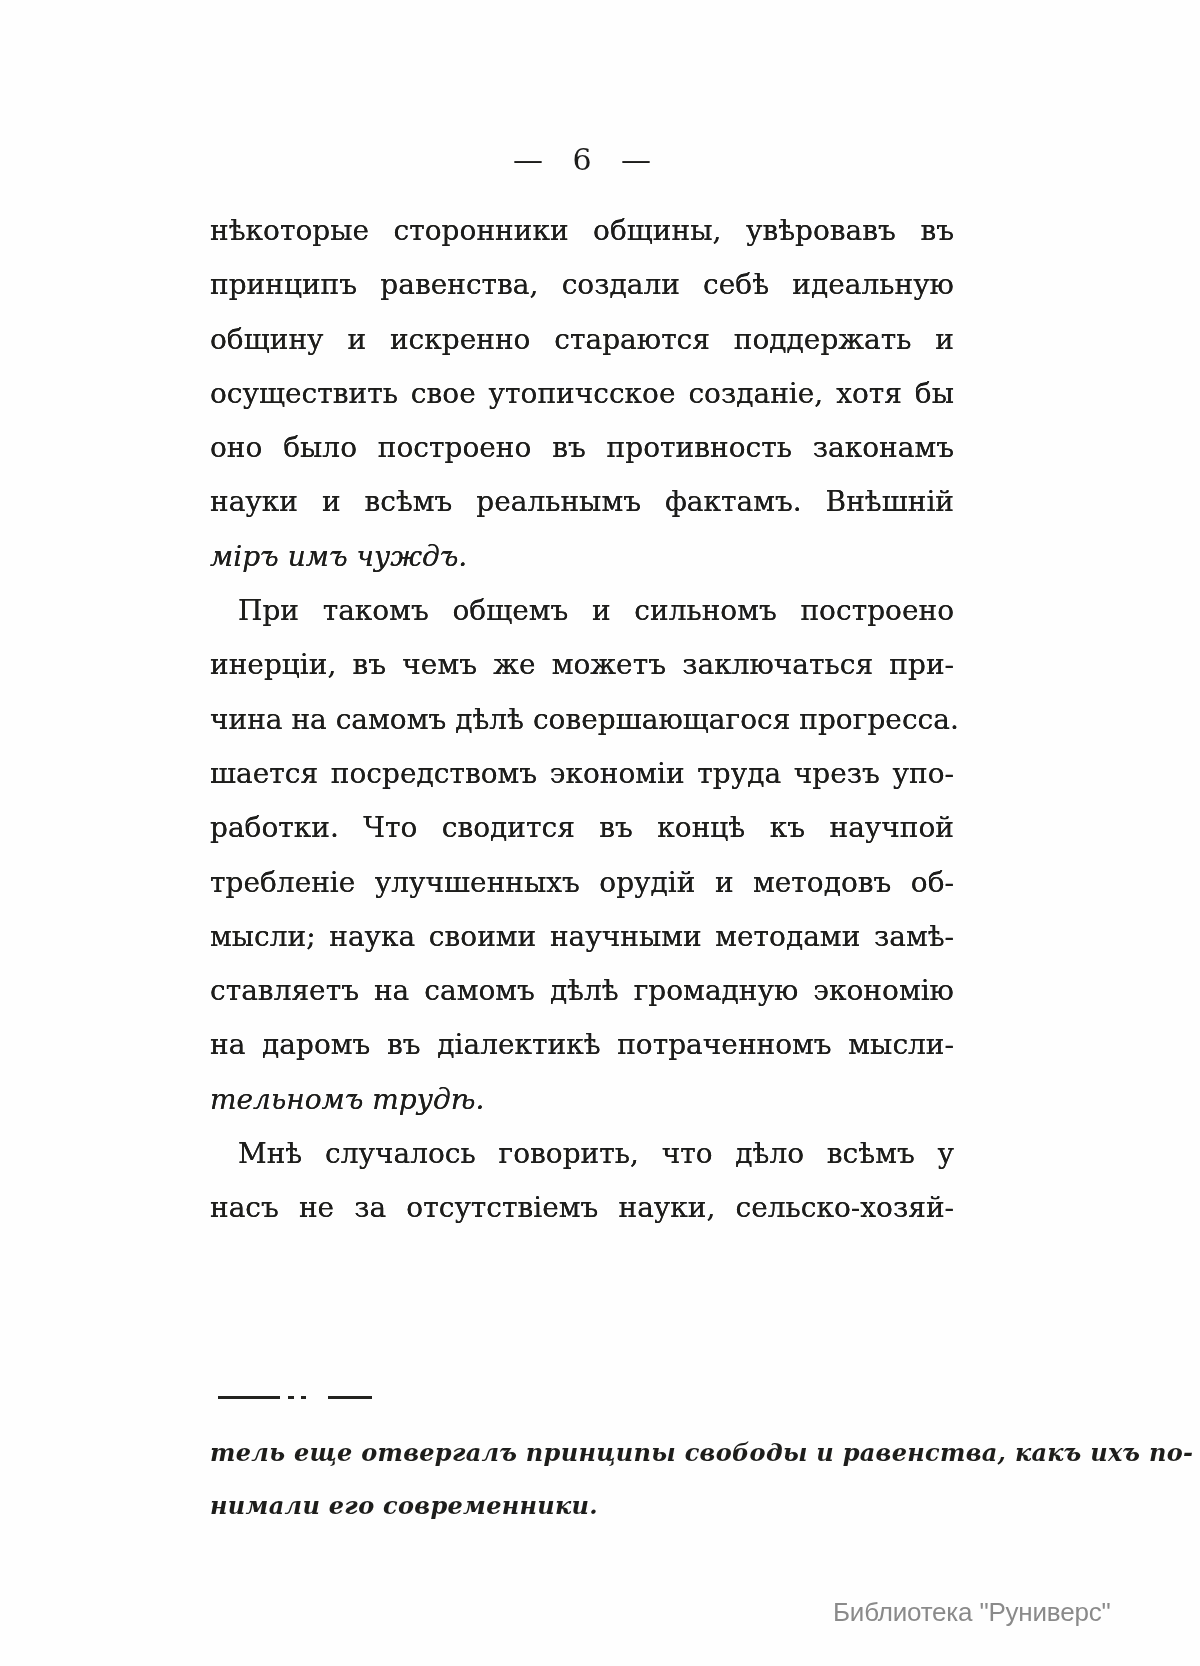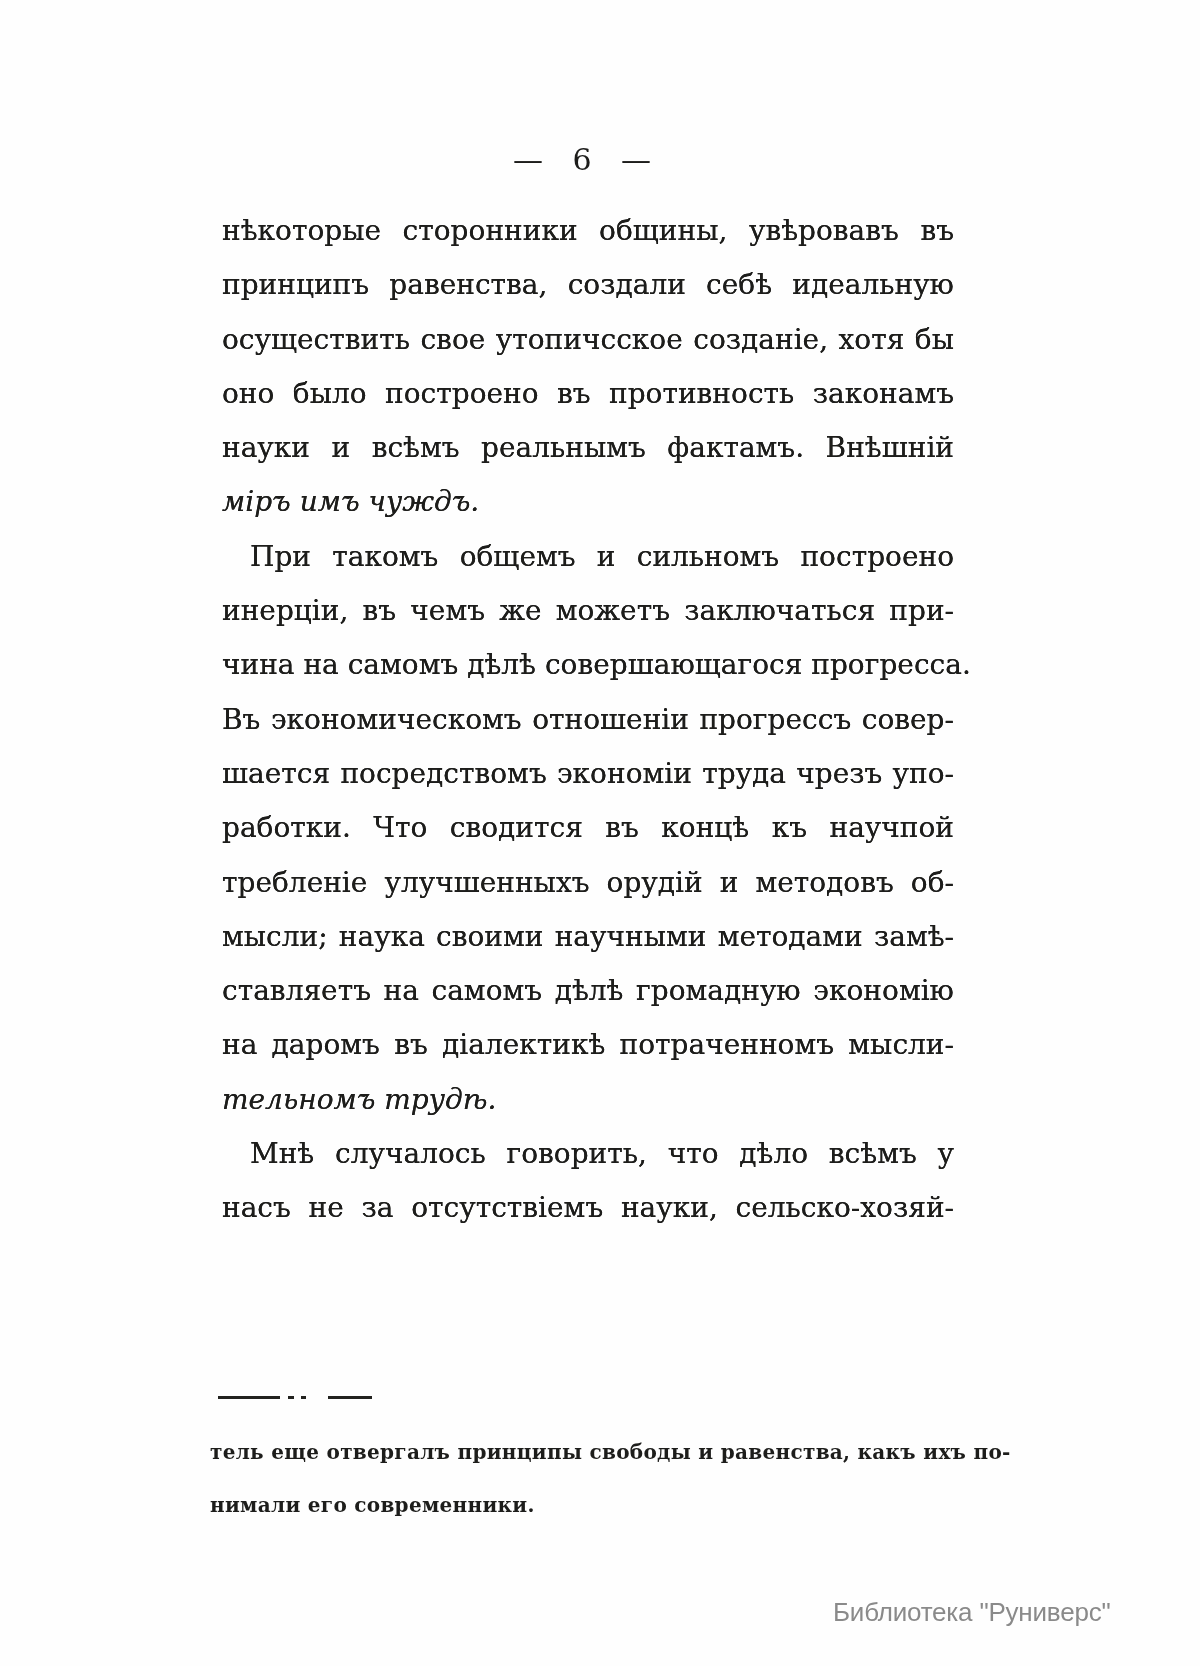--- a/index.html
+++ b/index.html
@@ -33,21 +33,20 @@
     width: 744px;
     font-size: 28px;
     line-height: 54.3px;
     text-shadow: 0 0 0.5px currentColor;
   }
   .line {
     text-align: justify;
     text-align-last: justify;
     white-space: nowrap;
     overflow: visible;
-    margin-left: 12px;
   }
   .line.para-end {
     text-align-last: left;
     font-style: italic;
   }
   .line.indent {
     text-indent: 28px;
   }
   .footnote-rule {
     position: absolute;
@@ -64,24 +63,25 @@
       #22221f 83px, #22221f 88px,
       transparent 88px, transparent 110px,
       #22221f 110px, #22221f 154px
     );
   }
   .footnote {
     position: absolute;
     top: 1426px;
     left: 210px;
     width: 744px;
-    font-size: 20px;
+    font-size: 24px;
     font-weight: bold;
     line-height: 53px;
     letter-spacing: 0.3px;
+    font-style: italic;
   }
   .fline {
     text-align: justify;
     text-align-last: justify;
     white-space: nowrap;
   }
   .fline.para-end {
     text-align-last: left;
   }
   .watermark {
@@ -97,28 +97,28 @@
 </head>
 <body>
 
 <div class="page">
 
   <div class="page-header">— 6 —</div>
 
   <div class="body-text">
     <div class="line">нѣкоторые сторонники общины, увѣровавъ въ</div>
     <div class="line">принципъ равенства, создали себѣ идеальную</div>
+    <div class="line">общину и искренно стараются поддержать и</div>
     <div class="line">осуществить свое утопичсское созданіе, хотя бы</div>
     <div class="line">оно было построено въ противность законамъ</div>
     <div class="line">науки и всѣмъ реальнымъ фактамъ. Внѣшній</div>
     <div class="line para-end">міръ имъ чуждъ.</div>
     <div class="line indent">При такомъ общемъ и сильномъ построено</div>
     <div class="line">инерціи, въ чемъ же можетъ заключаться при-</div>
     <div class="line">чина на самомъ дѣлѣ совершающагося прогресса.</div>
-    <div class="line">Въ экономическомъ отношеніи прогрессъ совер-</div>
     <div class="line">шается посредствомъ экономіи труда чрезъ упо-</div>
     <div class="line">работки. Что сводится въ концѣ къ научпой</div>
     <div class="line">требленіе улучшенныхъ орудій и методовъ об-</div>
     <div class="line">мысли; наука своими научными методами замѣ-</div>
     <div class="line">ставляетъ на самомъ дѣлѣ громадную экономію</div>
     <div class="line">на даромъ въ діалектикѣ потраченномъ мысли-</div>
     <div class="line para-end">тельномъ трудѣ.</div>
     <div class="line indent">Мнѣ случалось говорить, что дѣло всѣмъ у</div>
     <div class="line">насъ не за отсутствіемъ науки, сельско-хозяй-</div>
   </div>

